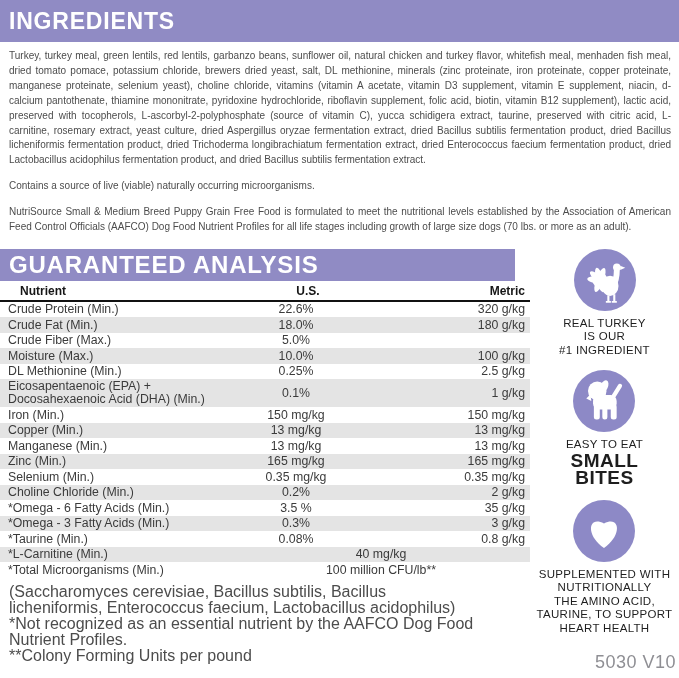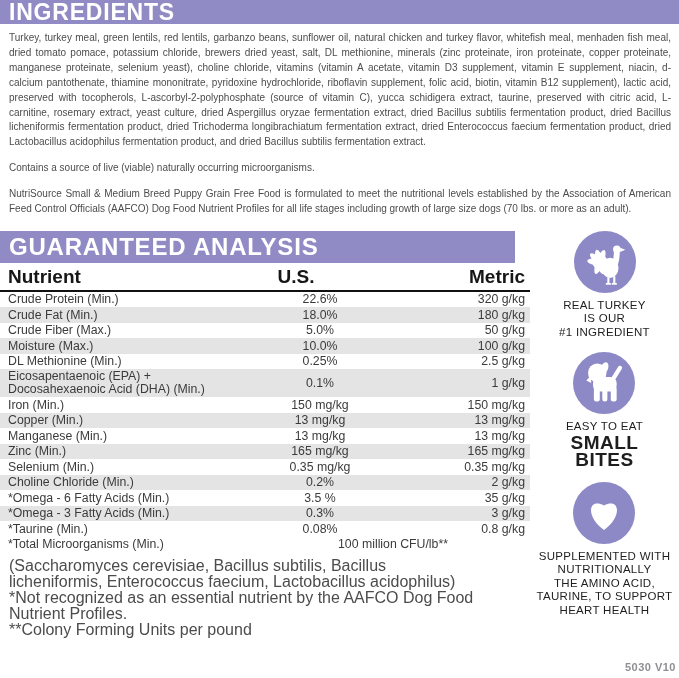--- a/index.html
+++ b/index.html
@@ -8,21 +8,21 @@
   .page {
     position: relative;
     width: 679px; height: 678px;
     background: #fff;
     overflow: hidden;
     color: #3b3b3b;
   }
   .bar {
     background: var(--purple, #908BC4);
     display: flex; align-items: center;
-    height: 24px;
+    height: 42px;
     padding-left: 9px;
   }
   .bar-title {
     color: #fff;
     font-weight: 700;
     font-size: 23px;
     letter-spacing: 0.8px;
   }
   .ingredients-text { padding: 7px 8px 0 9px; }
   .ingredients-text p {
@@ -34,39 +34,38 @@
   p.just { text-align: justify; }
 
   .ga-section { display: flex; margin-top: 14px; }
   .ga-left { width: 530px; flex: 0 0 530px; }
   .ga-bar { height: 32px; margin-right: 15px; }
   .ga-bar .bar-title { font-size: 24px; }
 
   .t-head {
     display: grid;
     grid-template-columns: 232px 128px 1fr;
-    font-size: 19px; font-weight: 700; color: #161616;
-    padding: 3px 0 2px 0;
+    font-size: 12px; font-weight: 700; color: #161616;
+    padding: 3px 0 2px 12px;
     border-bottom: 2.5px solid #111;
     align-items: center;
   }
   .t-head .c-nutrient { padding-left: 8px; }
   .t-head .c-us { text-align: center; }
   .t-head .c-metric { text-align: right; padding-right: 5px; }
 
   .trow {
     display: grid;
     grid-template-columns: 232px 128px 1fr;
     align-items: center;
     min-height: 15.5px;
     font-size: 12.3px;
     line-height: 13px;
     color: #3b3b3b;
     padding: 1px 0;
-    gap: 24px;
   }
   .trow.shaded { background: var(--row-gray, #E4E4E4); }
   .trow.merged { grid-template-columns: 232px 1fr; }
   .trow .c-nutrient { padding-left: 8px; white-space: pre-line; }
   .trow .c-us { text-align: center; }
   .trow .c-metric { text-align: right; padding-right: 5px; }
   .trow .c-merged { text-align: center; }
 
   .footnotes { margin-top: 6px; padding-left: 9px; width: 480px; }
   .footnotes p {
@@ -101,24 +100,23 @@
   }
   .bl-big {
     font-size: 19px;
     font-weight: 700;
     line-height: 17.5px;
     letter-spacing: 0.5px;
   }
   .code {
     position: absolute;
     right: 3px; bottom: 5px;
-    font-size: 11px;
+    font-size: 18px;
     color: var(--code-gray, #8F8F94);
     letter-spacing: 0.5px;
-    font-weight: bold;
   }
 </style>
 </head>
 <body>
 
 <div class="page">
 
   <div class="bar">
     <span class="bar-title">INGREDIENTS</span>
   </div>
@@ -146,21 +144,20 @@
             <span class="c-metric">320 g/kg</span>
           </div>
           <div class="trow shaded">
             <span class="c-nutrient">Crude Fat (Min.)</span>
             <span class="c-us">18.0%</span>
             <span class="c-metric">180 g/kg</span>
           </div>
           <div class="trow">
             <span class="c-nutrient">Crude Fiber (Max.)</span>
             <span class="c-us">5.0%</span>
-            <span class="c-metric">50 g/kg</span>
           </div>
           <div class="trow shaded">
             <span class="c-nutrient">Moisture (Max.)</span>
             <span class="c-us">10.0%</span>
             <span class="c-metric">100 g/kg</span>
           </div>
           <div class="trow">
             <span class="c-nutrient">DL Methionine (Min.)</span>
             <span class="c-us">0.25%</span>
             <span class="c-metric">2.5 g/kg</span>
@@ -208,20 +205,24 @@
           </div>
           <div class="trow shaded">
             <span class="c-nutrient">*Omega - 3 Fatty Acids (Min.)</span>
             <span class="c-us">0.3%</span>
             <span class="c-metric">3 g/kg</span>
           </div>
           <div class="trow">
             <span class="c-nutrient">*Taurine (Min.)</span>
             <span class="c-us">0.08%</span>
             <span class="c-metric">0.8 g/kg</span>
+          </div>
+          <div class="trow shaded merged">
+            <span class="c-nutrient">*L-Carnitine (Min.)</span>
+            <span class="c-merged">40 mg/kg</span>
           </div>
           <div class="trow merged">
             <span class="c-nutrient">*Total Microorganisms (Min.)</span>
             <span class="c-merged">100 million CFU/lb**</span>
           </div>
         </div>
       <div class="footnotes">
         <p>(Saccharomyces cerevisiae, Bacillus subtilis, Bacillus licheniformis, Enterococcus faecium, Lactobacillus acidophilus)</p>
         <p>*Not recognized as an essential nutrient by the AAFCO Dog Food Nutrient Profiles.</p>
         <p>**Colony Forming Units per pound</p>

